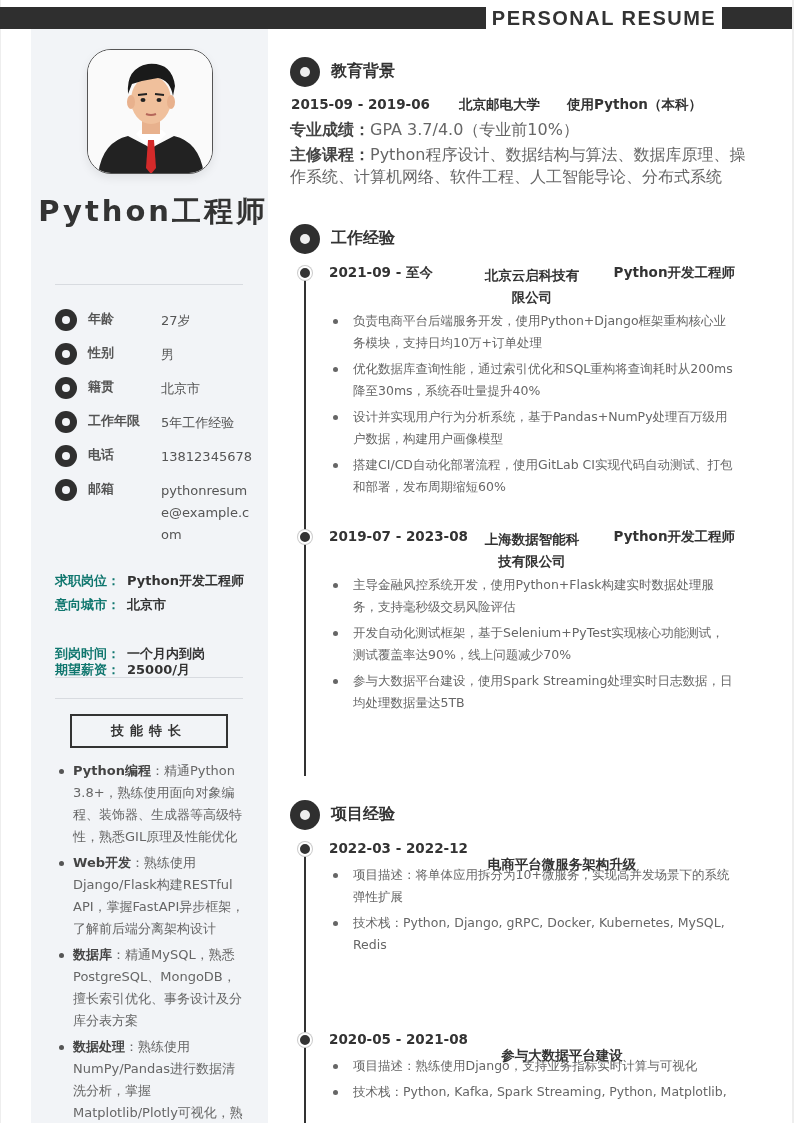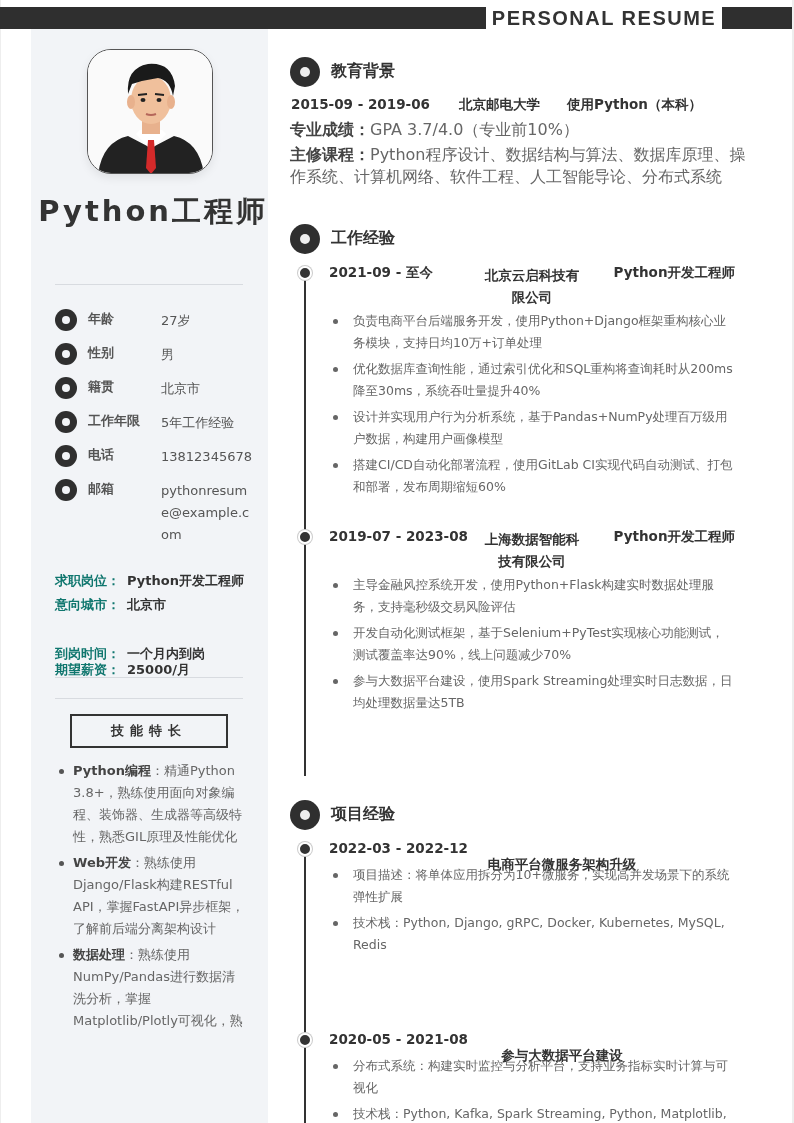--- a/index.html
+++ b/index.html
@@ -183,20 +183,21 @@
   </div>
 
   <div class="sb-divider" style="top:648px;"></div>
   <div class="sb-divider" style="top:669px;"></div>
 
   <div class="skills-title">技能特长</div>
 
   <ul class="skills-list">
     <li class="skill-item"><span class="skill-name">Python编程</span><span>：精通Python 3.8+，熟练使用面向对象编程、装饰器、生成器等高级特性，熟悉GIL原理及性能优化</span></li>
     <li class="skill-item"><span class="skill-name">Web开发</span><span>：熟练使用Django/Flask构建RESTful API，掌握FastAPI异步框架，了解前后端分离架构设计</span></li>
+    <li class="skill-item"><span class="skill-name">数据库</span><span>：精通MySQL，熟悉PostgreSQL、MongoDB，擅长索引优化、事务设计及分库分表方案</span></li>
     <li class="skill-item"><span class="skill-name">数据处理</span><span>：熟练使用NumPy/Pandas进行数据清洗分析，掌握Matplotlib/Plotly可视化，熟</span></li>
   </ul>
 </aside>
 
 <main class="main">
 
   <div class="sec-head" style="top:57px;">
     <span class="sec-icon"></span>
     <span class="sec-title">教育背景</span>
   </div>
@@ -263,19 +264,19 @@
       <li class="bullet">技术栈：Python, Django, gRPC, Docker, Kubernetes, MySQL, Redis</li>
     </ul>
   </div>
 
   <div class="entry" style="top:1031px;">
     <div class="entry-head" style="height:24px;">
       <span class="entry-date">2020-05 - 2021-08</span>
       <span class="entry-proj">参与大数据平台建设</span>
     </div>
     <ul class="bullets">
-      <li class="bullet">分布式系统：构建实时监控与分析平台，支持业务指标实时计算与可视化</li>
+      <li class="bullet">项目描述：熟练使用Django，支持业务指标实时计算与可视化</li>
       <li class="bullet">技术栈：Python, Kafka, Spark Streaming, Python, Matplotlib,</li>
     </ul>
   </div>
 </main>
 
 <div class="page-border-right"></div>
 
 </body></html>

